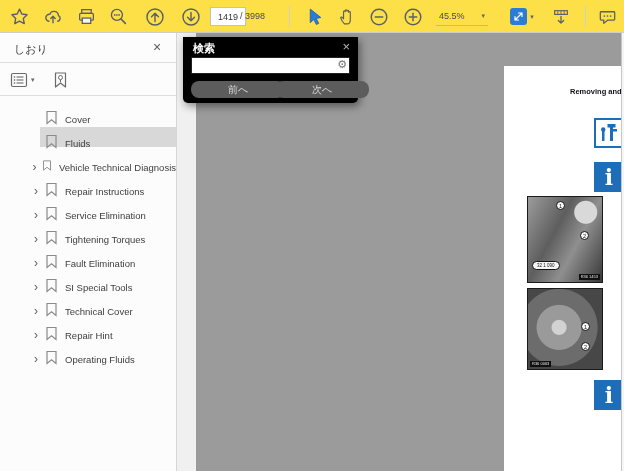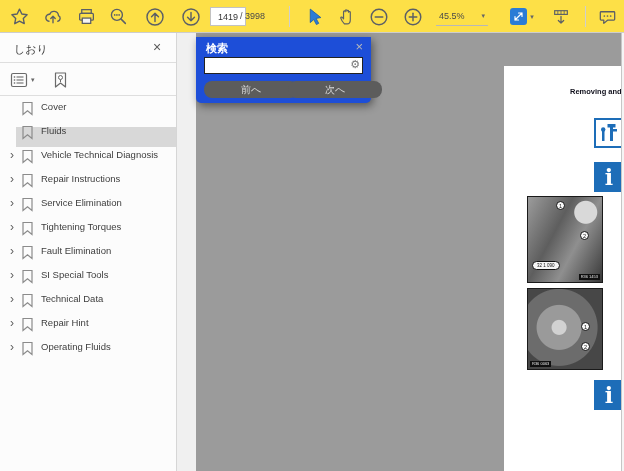--- a/index.html
+++ b/index.html
@@ -28,41 +28,41 @@
   .sidebar { position:absolute; top:33px; left:0; width:177px; bottom:0;
     background:#fcfcfc; border-right:1px solid #d6d6d6; z-index:10; }
   .sb-header { position:relative; height:30px; border-bottom:1px solid #dedede; }
   .sb-title { position:absolute; left:14px; top:9px; font-size:11px; color:#3c3c3c; }
   .sb-close { position:absolute; right:10px; top:6px; font-size:14px; color:#5a5a5a;
     width:18px; text-align:center; cursor:default; }
   .sb-tools { position:relative; height:33px; border-bottom:1px solid #dedede; }
   .sb-tool { position:absolute; top:5px; height:24px; display:flex;
     align-items:center; justify-content:center; }
   .bm-list { padding-top:5px; }
-  .bm-item { position:relative; height:24px; display:flex; align-items:flex-start;
-    padding-left:5px; }
+  .bm-item { position:relative; height:24px; display:flex; align-items:flex-end;
+    padding-left:5px;margin-left:24px; }
   .bm-item .hl { position:absolute; left:16px; right:0; top:2px; bottom:2px;
     background:#d8d8d8; z-index:0; }
   .chev { width:14px; text-align:center; font-size:12px; color:#5f5f5f;
     line-height:12px; z-index:1; }
   .bm-ico { width:13px; height:15px; margin-left:2px; z-index:1; }
   .bm-label { margin-left:7px; font-size:9.5px; color:#3d3d3d; z-index:1;
     white-space:nowrap; }
 
   
   .gutter { position:absolute; top:33px; left:177px; width:19px; bottom:0;
     background:#f0f0f0; z-index:5; }
   .docpane { position:absolute; top:33px; left:196px; right:0; bottom:0;
     background:#9b9b9b; z-index:1; }
   .scrollstrip { position:absolute; top:33px; right:0; width:3px; bottom:0;
     background:#f5f5f5; border-left:1px solid #c6c6c6; z-index:30; }
 
   
-  .search-pop { position:absolute; top:37px; left:196px; width:175px; height:66px;
-    background:#1d4ed8; border-radius:0 0 5px 5px; z-index:60;
+  .search-pop { position:absolute; top:37px; left:183px; width:175px; height:66px;
+    background:#000000; border-radius:0 0 5px 5px; z-index:60;
     box-shadow:2px 3px 8px rgba(0,0,0,.45); }
   .sp-title { position:absolute; left:10px; top:4px; font-size:11px; color:#fff;
     font-weight:bold; }
   .sp-close { position:absolute; right:8px; top:2px; font-size:13px; color:#b9b9b9; }
   .sp-input-wrap { position:absolute; left:8px; top:20px; width:159px; height:17px;
     background:#fff; border:1px solid #222; }
   .sp-input { position:absolute; left:1px; top:1px; width:140px; height:13px;
     border:none; outline:none; font-size:9px; }
   .sp-gear { position:absolute; right:2px; top:0px; font-size:11px; color:#777; }
   .sp-btn { position:absolute; top:44px; width:94px; height:17px; background:#5c5c5c;
@@ -293,21 +293,21 @@
         <svg class="bm-ico">
             <use href="#bm-ribbon"></use>
           </svg>
         <span class="bm-label">SI Special Tools</span>
       </div>
       <div class="bm-item">
         <span class="chev">›</span>
         <svg class="bm-ico">
             <use href="#bm-ribbon"></use>
           </svg>
-        <span class="bm-label">Technical Data</span>
+        <span class="bm-label">Technical Cover</span>
       </div>
       <div class="bm-item">
         <span class="chev">›</span>
         <svg class="bm-ico">
             <use href="#bm-ribbon"></use>
           </svg>
         <span class="bm-label">Repair Hint</span>
       </div>
       <div class="bm-item">
         <span class="chev">›</span>

